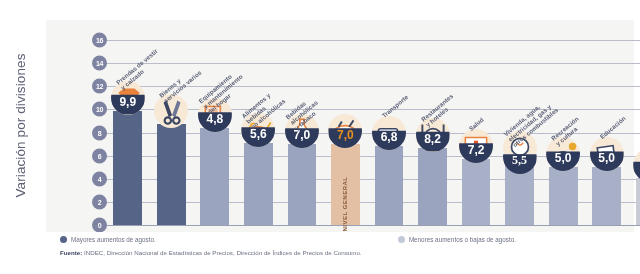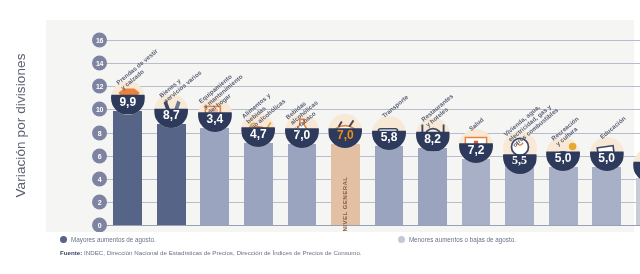--- a/index.html
+++ b/index.html
@@ -196,52 +196,51 @@
             </div>
           </div>
           <div class="icondisc" style="left: 65.3077px; top: 54.4062px;">
             <svg width="34" height="34" viewBox="0 0 32 32">
               <path d="M12 6 l5 14 -3 2 -5-14z" fill="#3c4763"></path>
               <path d="M22 6 l-5 14 3 2 5-14z" fill="#6d7694"></path>
               <circle cx="13" cy="25" r="3" fill="none" stroke="#3c4763" stroke-width="2"></circle>
               <circle cx="21" cy="25" r="3" fill="none" stroke="#3c4763" stroke-width="2"></circle>
             </svg>
           </div>
-          <div class="bubble half" style="left: 65.3077px; top: 54.4062px;">8,7</div>
           <div class="catlabel" style="left: 61.3077px; top: 50.4062px;">Bienes y
 servicios varios</div>
           <div class="barcol" style="left: 94.4785px; width: 28.7354px; height: 97.125px;">
             <div class="bar" style="height: 97.125px; background: rgb(154, 164, 191);">
               <div class="dot"></div>
             </div>
           </div>
           <div class="icondisc" style="left: 108.846px; top: 57.875px;">
             <svg width="34" height="34" viewBox="0 0 32 32">
               <rect x="7" y="8" width="14" height="16" fill="#fff" stroke="#e8823c" stroke-width="1.6"></rect>
               <rect x="9" y="10" width="10" height="5" fill="#e8823c" opacity=".5"></rect>
               <circle cx="23" cy="22" r="5" fill="#e8823c"></circle>
             </svg>
           </div>
-          <div class="bubble half" style="left: 108.846px; top: 57.875px;">3,4</div>
+          <div class="bubble half" style="left: 108.846px; top: 57.875px;">4,8</div>
           <div class="catlabel" style="left: 104.846px; top: 53.875px;">Equipamiento
 y mantenimiento
 del hogar</div>
           <div class="barcol" style="left: 138.017px; width: 28.7354px; height: 82.0938px;">
             <div class="bar" style="height: 82.0938px; background: rgb(154, 164, 191);">
               <div class="dot"></div>
             </div>
           </div>
           <div class="icondisc" style="left: 152.385px; top: 72.9062px;">
             <svg width="34" height="34" viewBox="0 0 32 32">
               <ellipse cx="16" cy="20" rx="10" ry="7" fill="#fff" stroke="#e8823c" stroke-width="1.6"></ellipse>
               <path d="M8 14 q2-5 5-4" stroke="#e8a72d" stroke-width="1.6" fill="none"></path>
               <path d="M24 15 l4-6" stroke="#e8a72d" stroke-width="1.6" fill="none"></path>
             </svg>
           </div>
-          <div class="bubble half" style="left: 152.385px; top: 72.9062px;">4,7</div>
+          <div class="bubble half" style="left: 152.385px; top: 72.9062px;">5,6</div>
           <div class="catlabel" style="left: 148.385px; top: 68.9062px;">Alimentos y
 bebidas
 no alcohólicas</div>
           <div class="barcol" style="left: 181.555px; width: 28.7354px; height: 80.9375px;">
             <div class="bar" style="height: 80.9375px; background: rgb(154, 164, 191);">
               <div class="dot"></div>
             </div>
           </div>
           <div class="icondisc" style="left: 195.923px; top: 74.0625px;">
             <svg width="34" height="34" viewBox="0 0 32 32">
@@ -272,21 +271,21 @@
             </div>
           </div>
           <div class="icondisc" style="left: 283px; top: 76.375px;">
             <svg width="34" height="34" viewBox="0 0 32 32">
               <rect x="6" y="12" width="18" height="12" rx="2" fill="#fff" stroke="#3c4763" stroke-width="1.6"></rect>
               <rect x="8" y="14" width="6" height="5" fill="#6d7694"></rect>
               <circle cx="11" cy="26" r="2.5" fill="#3c4763"></circle>
               <circle cx="21" cy="26" r="2.5" fill="#3c4763"></circle>
             </svg>
           </div>
-          <div class="bubble half" style="left: 283px; top: 76.375px;">5,8</div>
+          <div class="bubble half" style="left: 283px; top: 76.375px;">6,8</div>
           <div class="catlabel" style="left: 279px; top: 72.375px;">Transporte</div>
           <div class="barcol" style="left: 312.171px; width: 28.7354px; height: 77.4688px;">
             <div class="bar" style="height: 77.4688px; background: rgb(154, 164, 191);">
               <div class="dot"></div>
             </div>
           </div>
           <div class="icondisc" style="left: 326.538px; top: 77.5312px;">
             <svg width="34" height="34" viewBox="0 0 32 32">
               <circle cx="16" cy="18" r="8" fill="none" stroke="#3c4763" stroke-width="1.6"></circle>
               <path d="M6 6 v12 M26 6 v12" stroke="#3c4763" stroke-width="1.8"></path>

